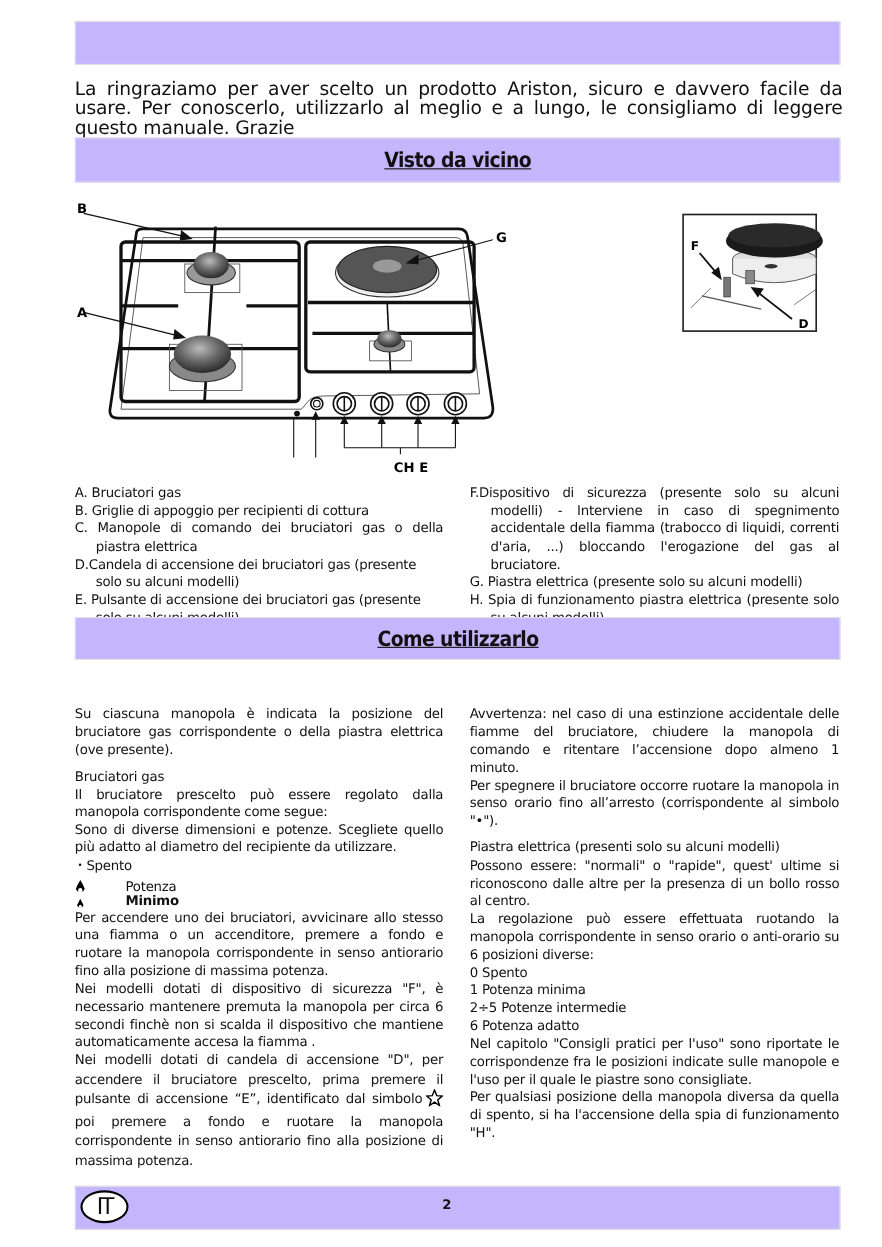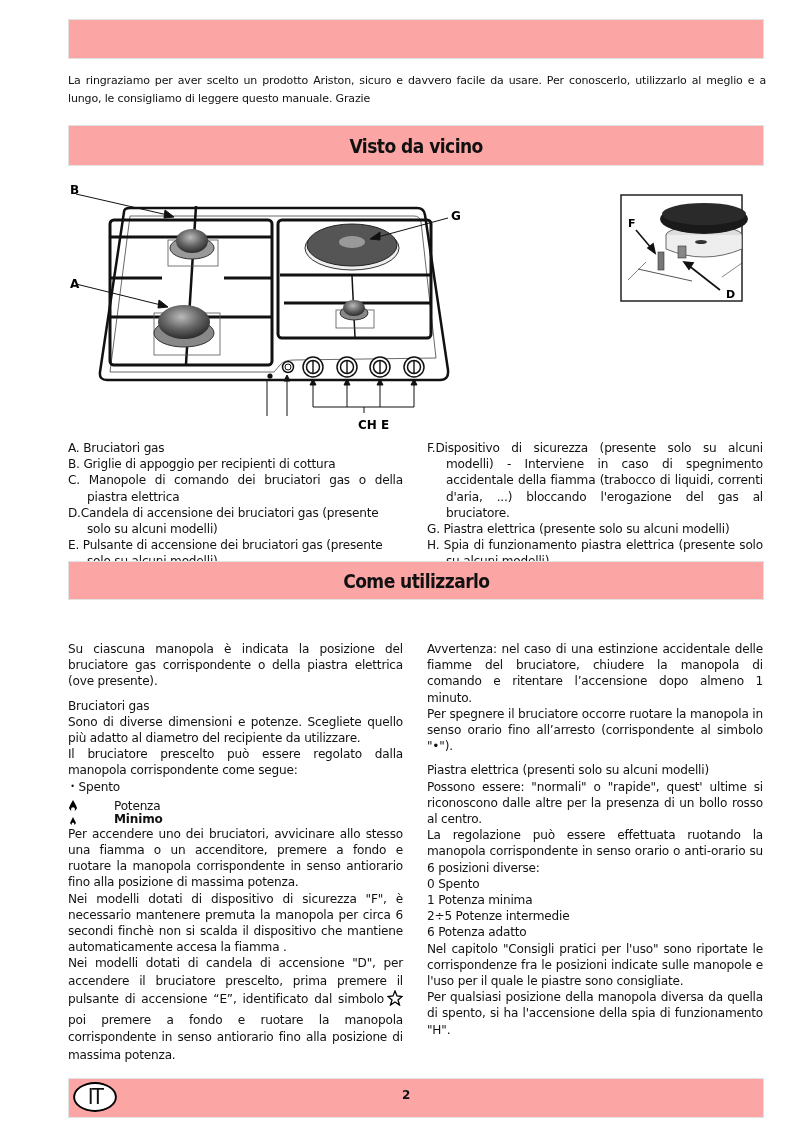--- a/index.html
+++ b/index.html
@@ -1,24 +1,24 @@
 <!DOCTYPE html>
 <html><head>
 <meta charset="utf-8">
 <style>
   html, body { margin: 0; padding: 0; background: #ffffff; }
   body { width: 802px; height: 1134px; position: relative; overflow: hidden;
          font-family: "DejaVu Sans", sans-serif; color: #111; font-size: 12px; }
-  .bar { position: absolute; left: 68px; width: 696px; background: #fca5a5;
-         border: 1px solid #e2e2e2; box-sizing: border-box; }
+  .bar { position: absolute; left: 68px; width: 696px; background: #c4b5fd;
+         border: 1px solid #e2e2e2; box-sizing: border-box; text-decoration: underline; }
   .bar-title { text-align: center; font-family: "DejaVu Sans", sans-serif;
                font-weight: bold; font-size: 19px; letter-spacing: -0.6px;
                transform: scaleX(0.9); transform-origin: center; }
   .intro { position: absolute; left: 68px; top: 72px; width: 698px;
-           font-size: 11px; line-height: 18px; text-align: justify;
+           font-size: 17px; line-height: 18px; text-align: justify;
            letter-spacing: -0.15px; }
   .col { position: absolute; font-size: 12.1px; line-height: 16.2px;
          letter-spacing: -0.2px; }
   .col p { margin: 0; }
   .just { text-align: justify; }
   b { font-weight: normal; }
   .legend-item { padding-left: 19px; text-indent: -19px; }
   .legend-item.f { padding-left: 19px; text-indent: -19px; }
   .sp { height: 8px; }
   .diagram { position: absolute; left: 62px; top: 180px; width: 400px; height: 255px; }
@@ -173,22 +173,22 @@
 </div>
 
 <div class="bar" style="top:561px;height:39px;display:flex;align-items:center;justify-content:center;">
   <div class="bar-title">Come utilizzarlo</div>
 </div>
 
 <div class="col just" style="left:68px;top:641px;width:335px;">
   <p>Su ciascuna manopola è indicata la posizione del bruciatore gas corrispondente o della piastra elettrica (ove presente).</p>
   <div class="sp"></div>
   <p><b>Bruciatori gas</b></p>
+  <p>Il bruciatore prescelto può essere regolato dalla manopola corrispondente come segue:</p>
   <p>Sono di diverse dimensioni e potenze. Scegliete quello più adatto al diametro del recipiente da utilizzare.</p>
-  <p>Il bruciatore prescelto può essere regolato dalla manopola corrispondente come segue:</p>
   <p style="margin-bottom:5px;"><span style="font-size:8px;vertical-align:2px;">&nbsp;•</span> <span>Spento</span></p>
   <div class="flame-row" style="height:13px;">
     <span class="ic">
       <svg width="10" height="14" viewBox="0 0 10 14">
           <path d="M5 0 Q8 5 9 8 A4.2 4.2 0 0 1 1 8 Q2 5 5 0 Z" fill="#000"></path>
           <ellipse cx="5" cy="9.5" rx="2" ry="2.2" fill="#fff"></ellipse>
         </svg>
     </span>
     <span class="lbl">Potenza</span>
   </div>

